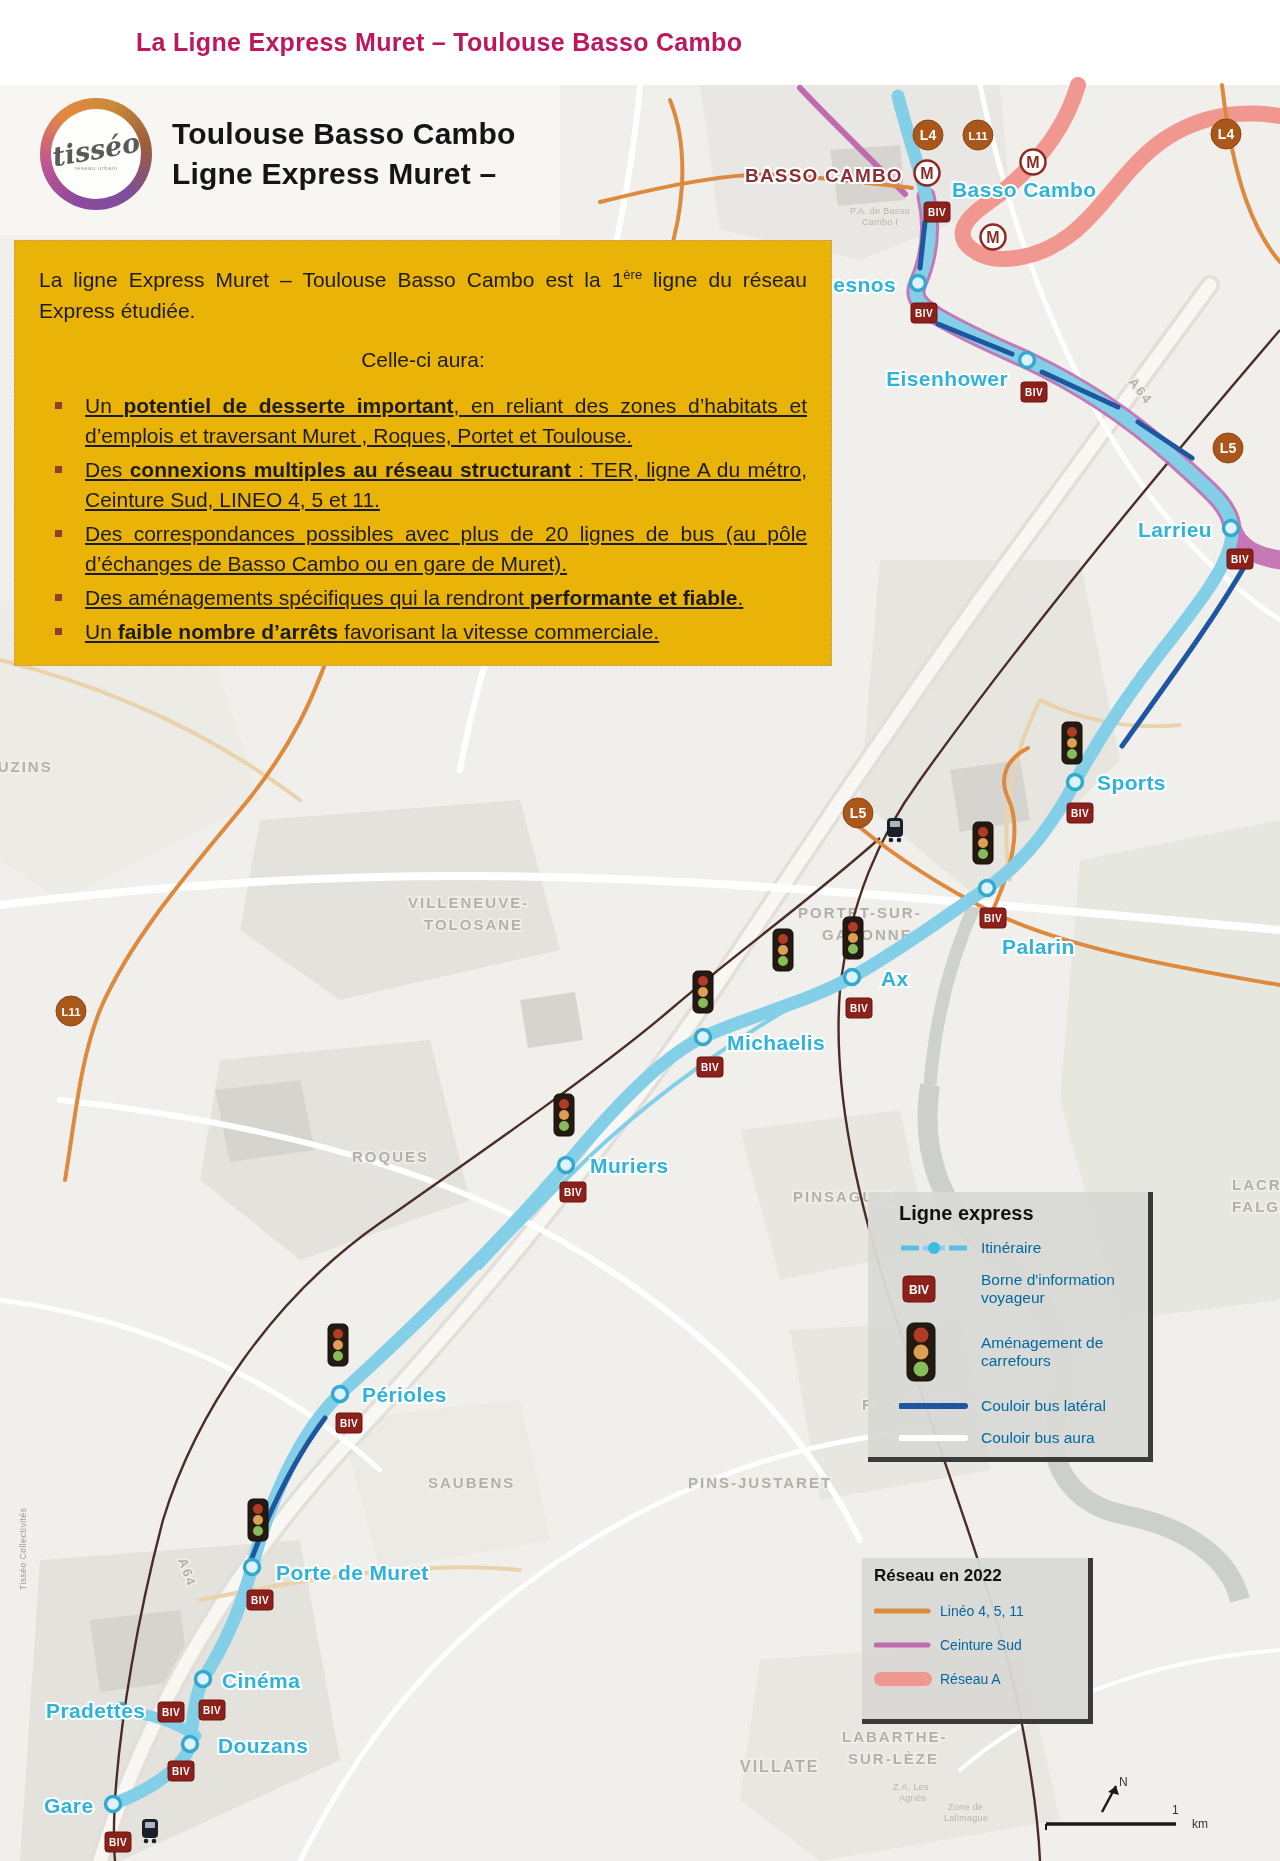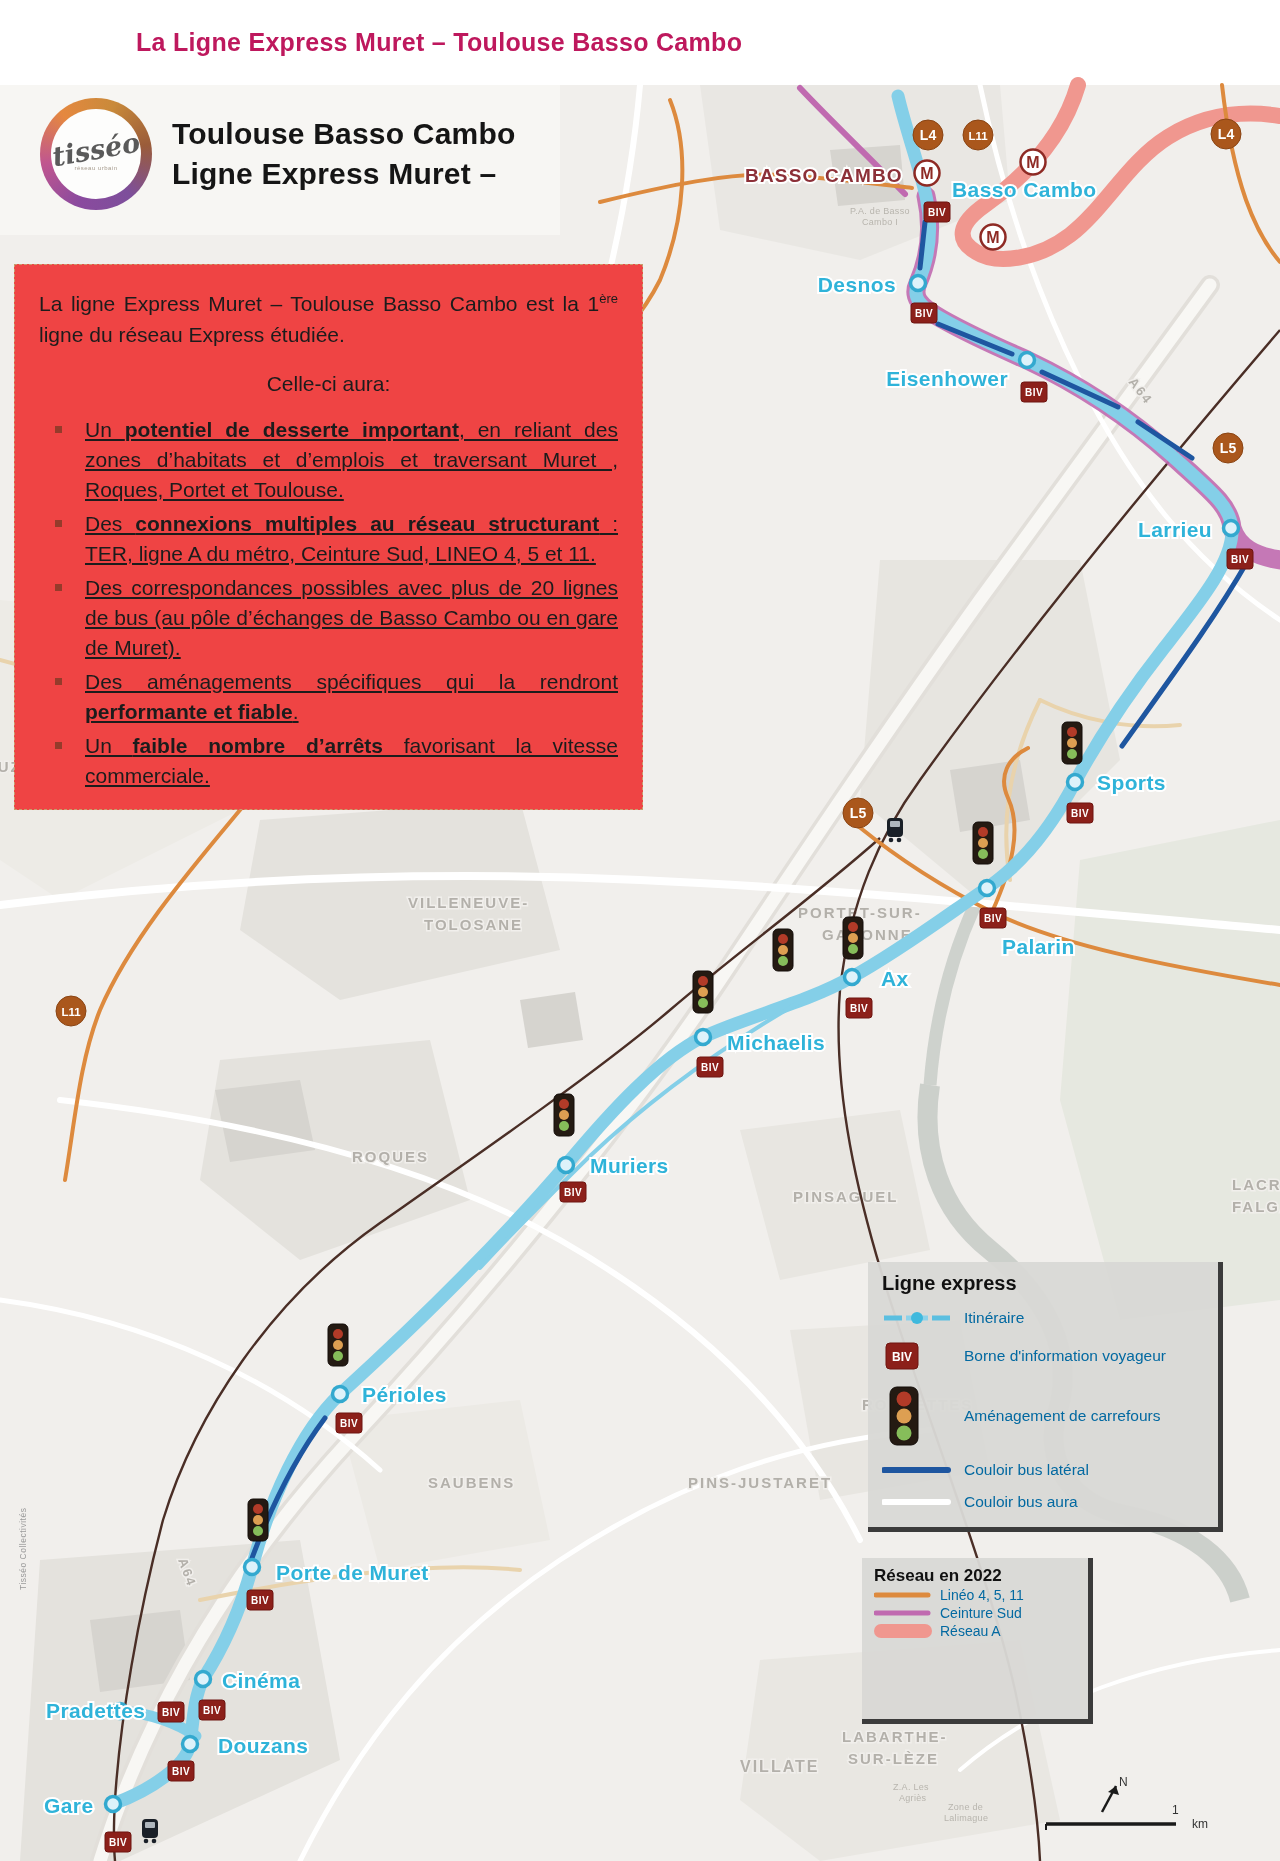--- a/index.html
+++ b/index.html
@@ -15,23 +15,23 @@
         background:conic-gradient(from 200deg,#8a4a9e,#c0568f,#e5883f,#c98a3a,#9a5c3a,#7d4f9b,#8a4a9e);
         display:flex;align-items:center;justify-content:center;flex:0 0 auto;}
   .logo-inner{width:90px;height:90px;border-radius:50%;background:#fdfdfc;display:flex;
         flex-direction:column;align-items:center;justify-content:center;}
   .logo-script{font-family:"DejaVu Serif",serif;font-style:italic;font-weight:bold;color:#5a5a5a;
         font-size:27px;transform:rotate(-10deg);line-height:24px;}
   .logo-sub{font-size:6px;color:#a59a8c;letter-spacing:.5px;margin-top:3px;}
   .header-title{font-size:30px;font-weight:bold;color:#151515;line-height:40px;letter-spacing:.2px;white-space:nowrap;}
 
   
-  .info-box{position:absolute;left:14px;top:240px;width:629px;background:#ef4444;
+  .info-box{position:absolute;left:14px;top:240px;width:818px;background:#eab308;
         border:1px dashed #c89d6d;padding:12px 24px 18px 24px;box-sizing:border-box;
-        font-size:21px;color:#1c1c1c;margin-top:24px;}
+        font-size:21px;color:#1c1c1c;}
   .info-box p{margin:6px 0 0 0;line-height:31px;text-align:justify;}
   .info-box sup{font-size:13px;}
   .info-box .lead{margin-top:18px;text-align:center;}
   ul.bullets{list-style:none;margin:16px 0 0 0;padding:0;}
   ul.bullets li{position:relative;padding-left:46px;margin-top:4px;line-height:30px;text-align:justify;text-decoration:underline;}
   ul.bullets li .sq{position:absolute;left:16px;top:11px;width:7px;height:7px;background:#953b2b;}
   .bold{font-weight:bold;}
 
   
   text{font-family:"Liberation Sans",sans-serif;}
@@ -45,28 +45,28 @@
   .biv-text{font-size:10px;font-weight:bold;fill:#fff;letter-spacing:.5px;text-anchor:middle;}
   .stop-dot{fill:#ddf2fa;stroke:#33a9cf;stroke-width:3.5px;}
   .lbadge-text{font-weight:bold;fill:#fff;text-anchor:middle;}
   .mbadge-text{font-size:16px;font-weight:bold;fill:#8e2a24;text-anchor:middle;}
   .scale-text{font-size:12px;fill:#333;}
   .credit{font-size:8.5px;fill:#9a9a9a;letter-spacing:.5px;}
 
   
   .legend{position:absolute;background:rgba(217,216,213,.96);border-right:5px solid #3b3b3b;
         border-bottom:5px solid #3b3b3b;box-sizing:border-box;}
-  .legend-express{left:868px;top:1262px;width:355px;height:270px;padding:10px 14px;}
+  .legend-express{left:868px;top:1192px;width:285px;height:270px;padding:10px 31px;}
   .legend-reseau{left:862px;top:1558px;width:231px;height:166px;padding:8px 12px;}
   .legend-title{font-weight:bold;color:#111;}
   .legend-express .legend-title{font-size:20px;}
   .legend-reseau .legend-title{font-size:17px;}
   .legend-row{display:flex;align-items:center;}
   .legend-express .legend-row{margin-top:14px;}
-  .legend-reseau .legend-row{margin-top:0;}
+  .legend-reseau .legend-row{margin-top:16px;}
   .swatch{flex:0 0 82px;display:flex;align-items:center;}
   .legend-reseau .swatch{flex:0 0 66px;}
   .legend-label{font-size:15.5px;color:#0369a1;line-height:18px;}
   .legend-reseau .legend-label{font-size:14px;}
 </style>
 </head>
 <body>
 
 <div class="page">
 

